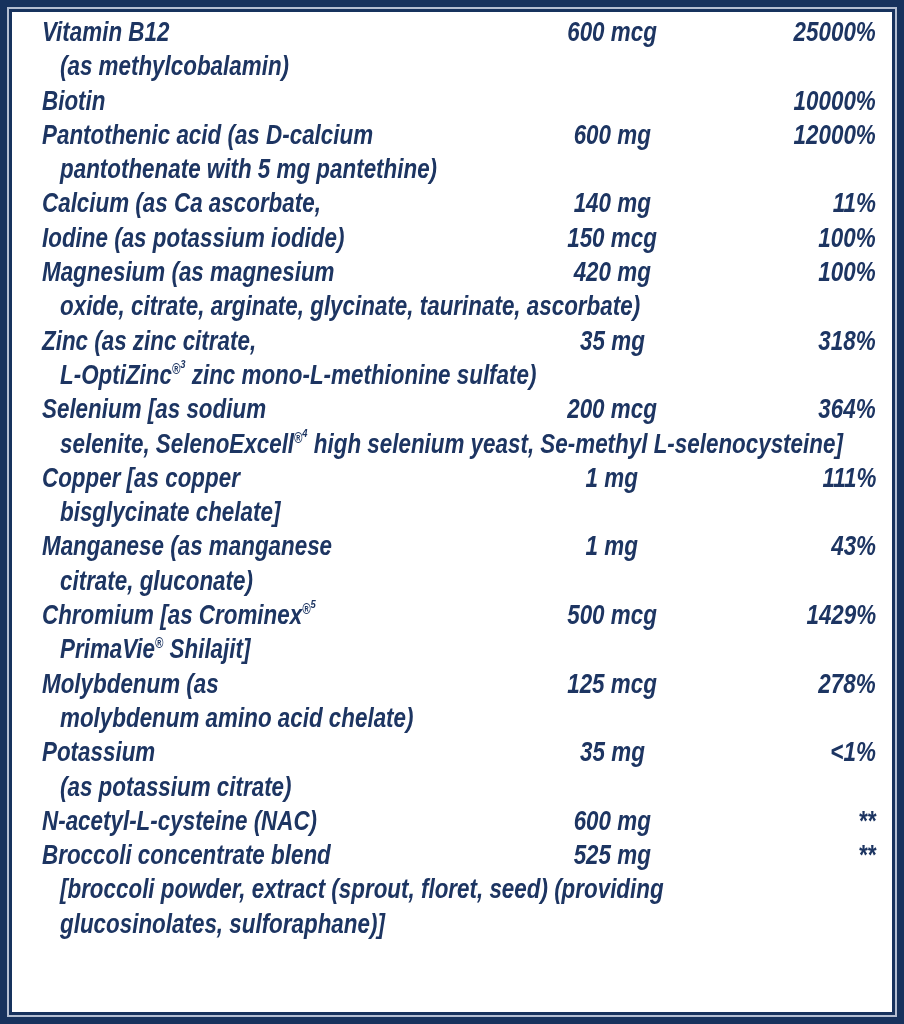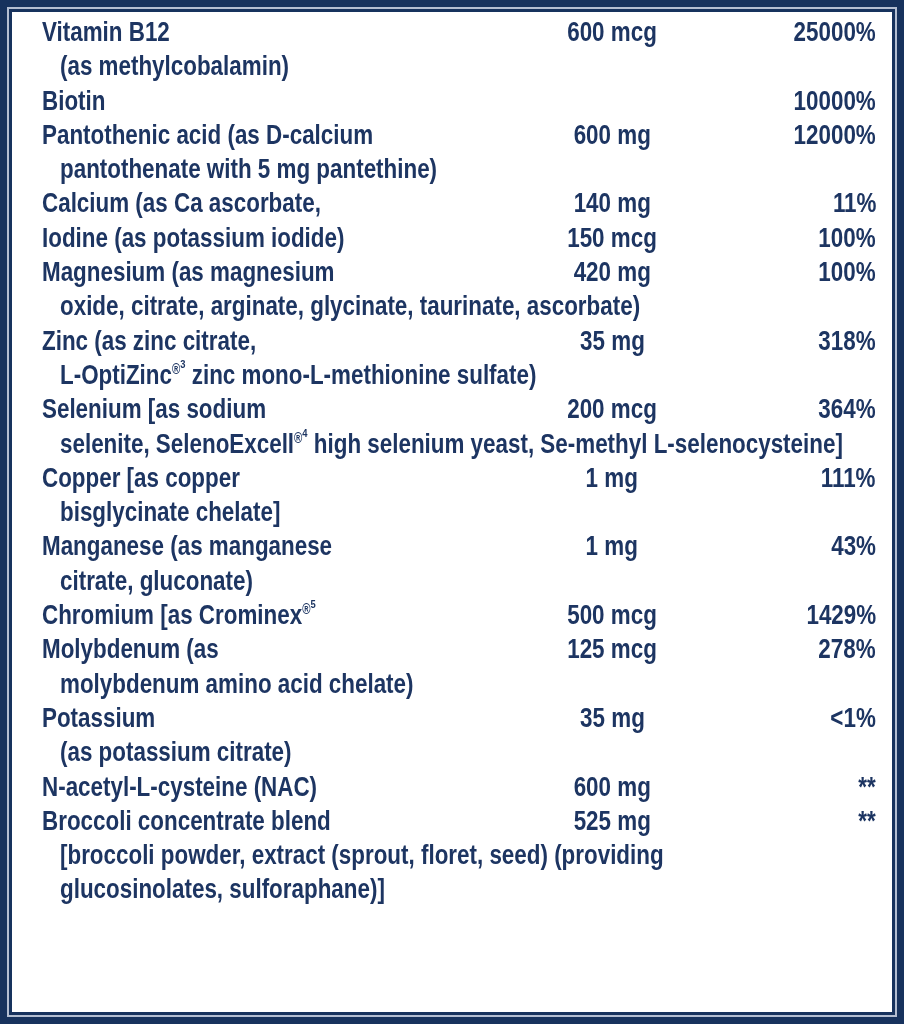--- a/index.html
+++ b/index.html
@@ -8,20 +8,21 @@
     background: #ffffff;
     font-family: "Liberation Sans", sans-serif;
   }
   .label-outer {
     box-sizing: border-box;
     width: 904px;
     height: 1024px;
     background: #b4bed1;          
     border: 7px solid #17325d;    
     padding: 2px;                 
+    font-style: italic;
   }
   .label-inner {
     box-sizing: border-box;
     width: 100%;
     height: 100%;
     background: #ffffff;
     border: 3px solid #17325d;    
     padding: 3px 16px 0 30px;
     overflow: hidden;
     color: #1d3562;
@@ -115,20 +116,21 @@
           <div class="cell-name"><span class="fit" style="transform: scaleX(0.8);">Manganese (as manganese</span></div>
           <div class="cell-amt"><span class="fit" style="transform: scaleX(0.8);">1 mg</span></div>
           <div class="cell-pct"><span class="fit" style="transform: scaleX(0.8);">43%</span></div>
         </div>
         <div class="line subline"><span class="fit" style="transform: scaleX(0.8);">citrate, gluconate)</span></div>
         <div class="line row">
           <div class="cell-name"><span class="fit" style="transform: scaleX(0.8);">Chromium [as Crominex<sup class="reg">®</sup><sup class="fn">5</sup></span></div>
           <div class="cell-amt"><span class="fit" style="transform: scaleX(0.8);">500 mcg</span></div>
           <div class="cell-pct"><span class="fit" style="transform: scaleX(0.8);">1429%</span></div>
         </div>
+        <div class="line subline"><span class="fit" style="transform: scaleX(0.8);">PrimaVie<sup class="reg">®</sup> Shilajit]</span></div>
         <div class="line row">
           <div class="cell-name"><span class="fit" style="transform: scaleX(0.8);">Molybdenum (as</span></div>
           <div class="cell-amt"><span class="fit" style="transform: scaleX(0.8);">125 mcg</span></div>
           <div class="cell-pct"><span class="fit" style="transform: scaleX(0.8);">278%</span></div>
         </div>
         <div class="line subline"><span class="fit" style="transform: scaleX(0.8);">molybdenum amino acid chelate)</span></div>
         <div class="line row">
           <div class="cell-name"><span class="fit" style="transform: scaleX(0.8);">Potassium</span></div>
           <div class="cell-amt"><span class="fit" style="transform: scaleX(0.8);">35 mg</span></div>
           <div class="cell-pct"><span class="fit" style="transform: scaleX(0.8);">&lt;1%</span></div>

